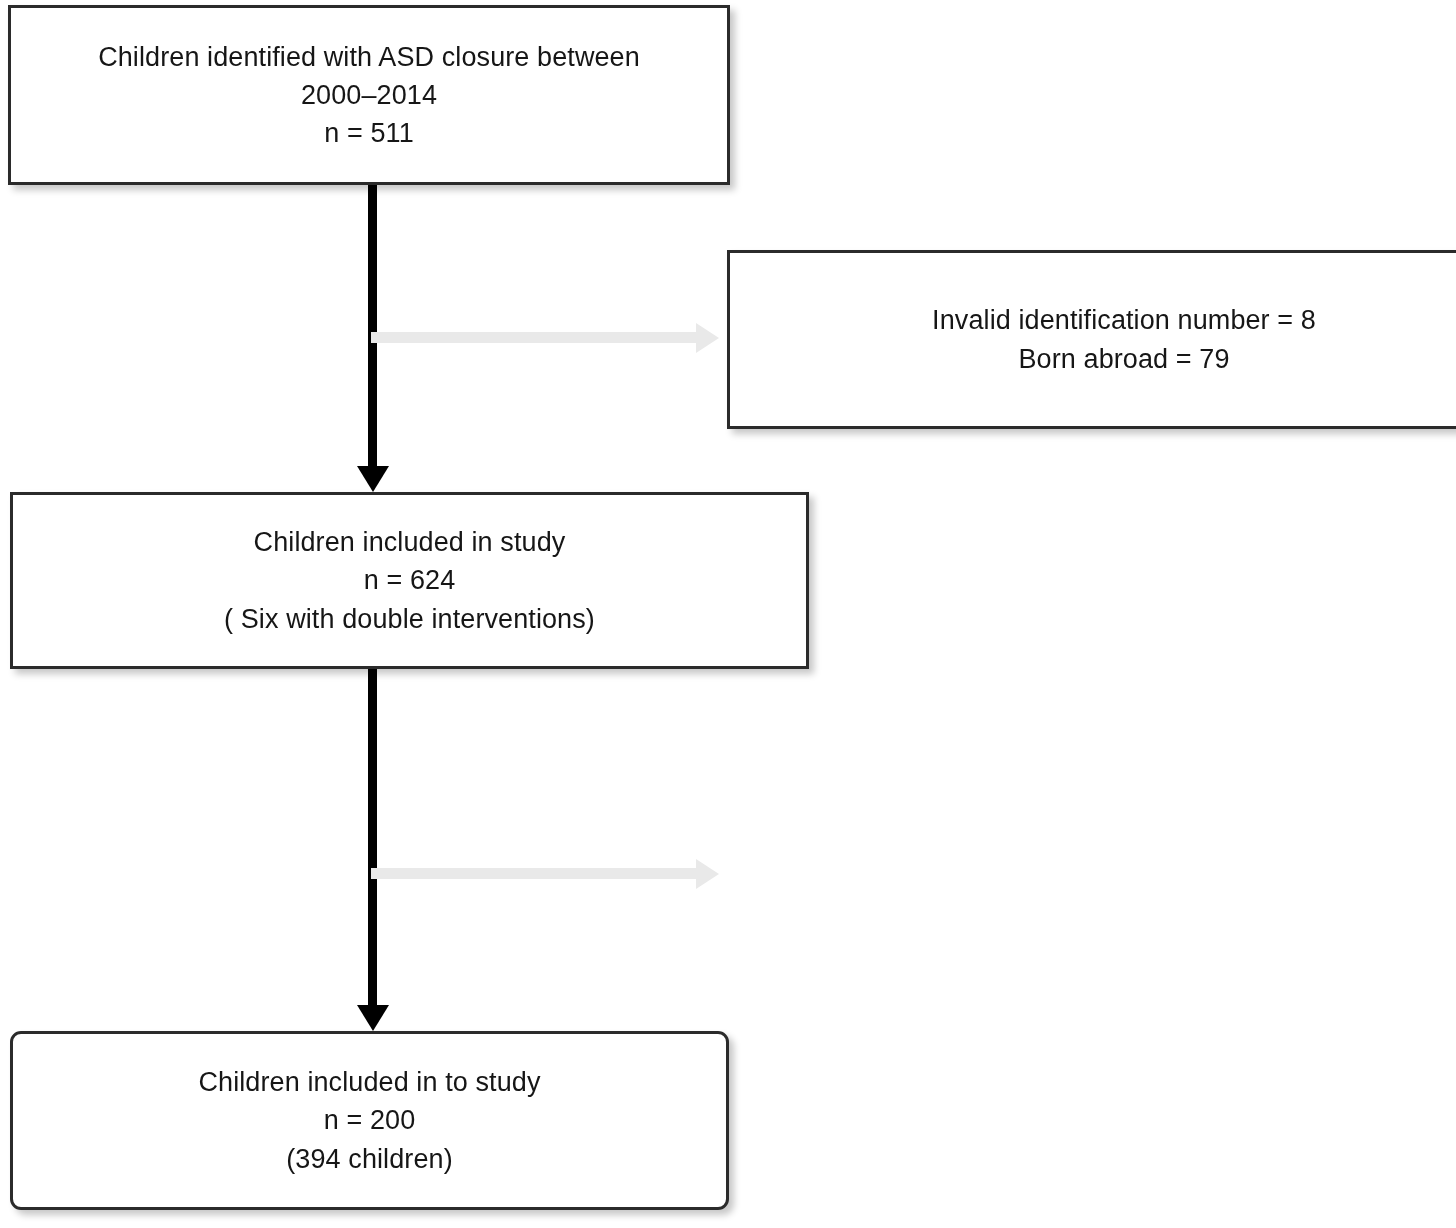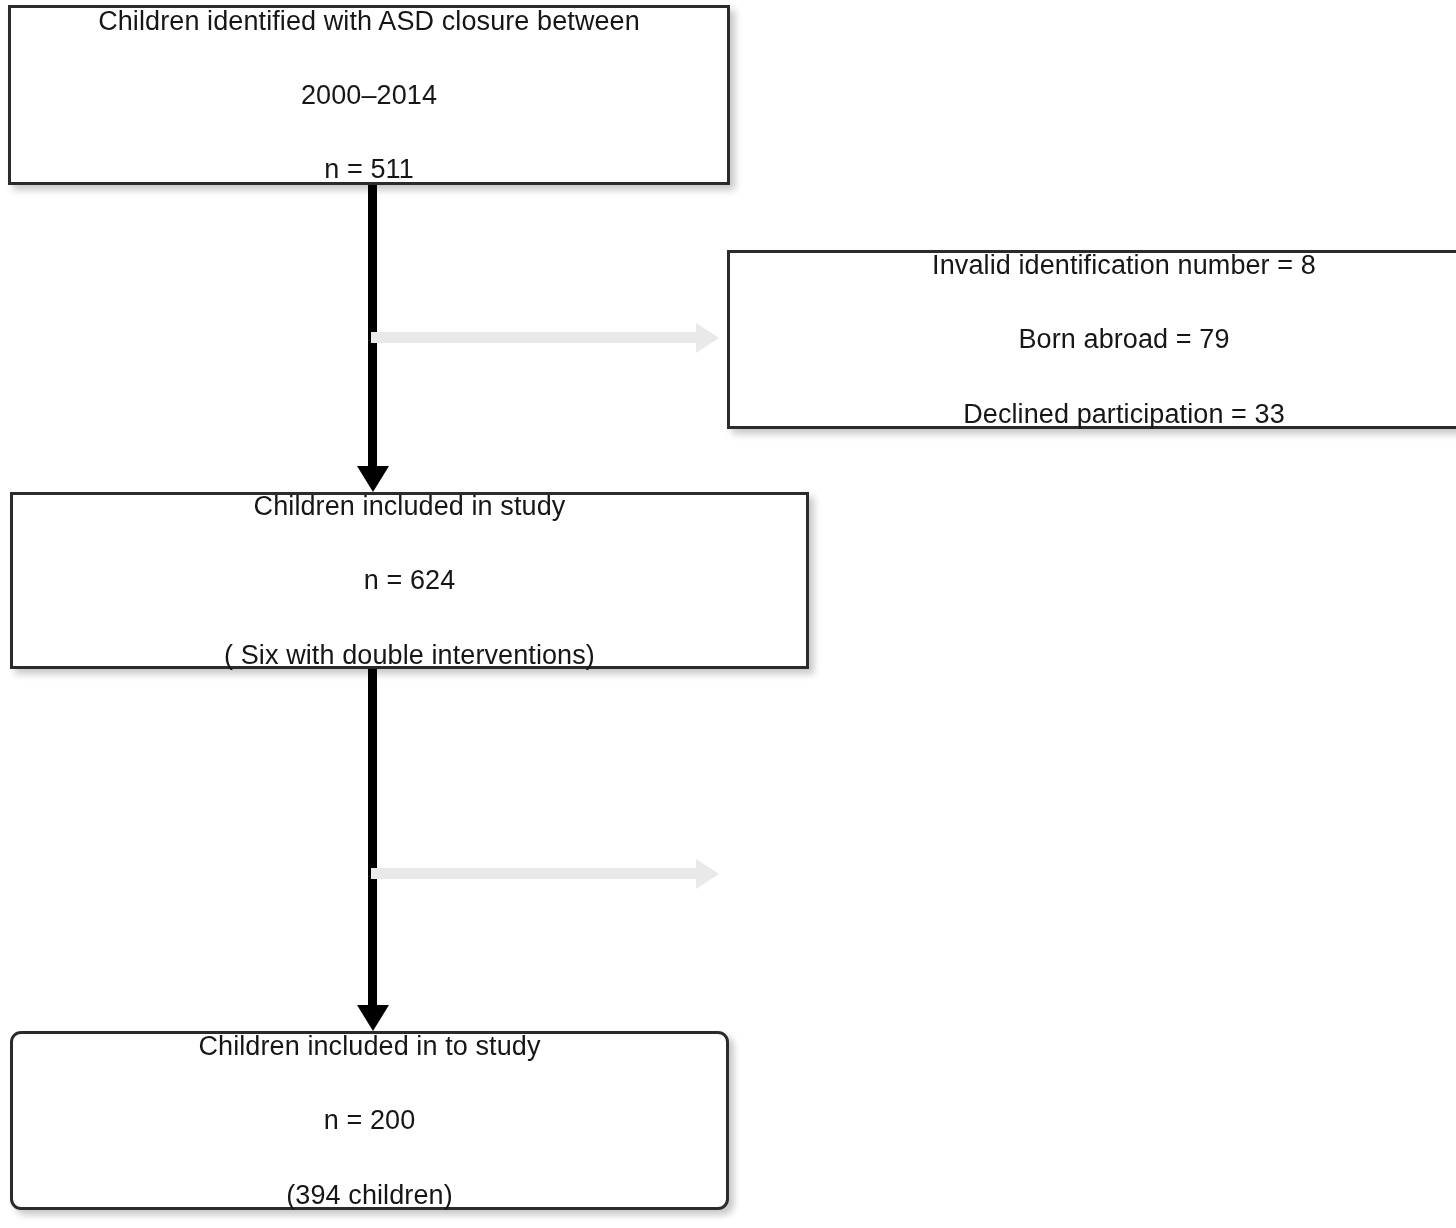--- a/index.html
+++ b/index.html
@@ -30,21 +30,20 @@
     display: flex;
     flex-direction: column;
     align-items: center;
     justify-content: center;
     text-align: center;
     color: #161616;
     font-size: 27px;
     line-height: 1.42;
     letter-spacing: 0.1px;
     padding: 6px 14px;
-    gap: 36px;
   }
 
   .node .line {
     display: block;
     white-space: pre;
   }
 
   
   #node-identified { left: 8px;   top: 5px;    width: 722px; height: 180px; }
   #node-included   { left: 10px;  top: 492px;  width: 799px; height: 177px; }
@@ -109,21 +108,20 @@
     <span class="line">n = 511</span>
   </div>
 
   <div class="v-arrow" id="v-arrow-1"></div>
 
   <div class="h-arrow" id="h-arrow-1"></div>
 
   <div class="node" id="node-excluded-1">
     <span class="line">Invalid identification number = 8</span>
     <span class="line">Born abroad = 79</span>
-    <span class="line">Declined participation = 33</span>
   </div>
 
   <div class="node" id="node-included">
     <span class="line">Children included in study</span>
     <span class="line">n = 624</span>
     <span class="line">( Six with double interventions)</span>
   </div>
 
   <div class="v-arrow" id="v-arrow-2"></div>
 

